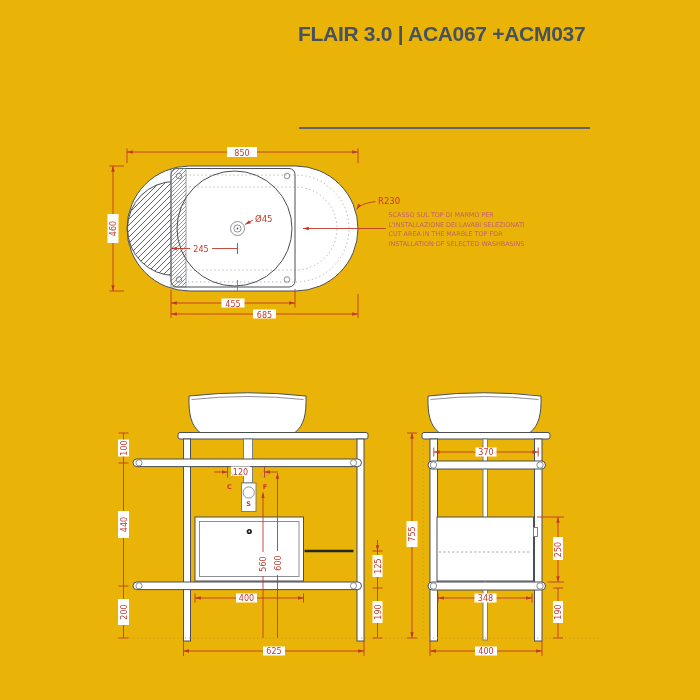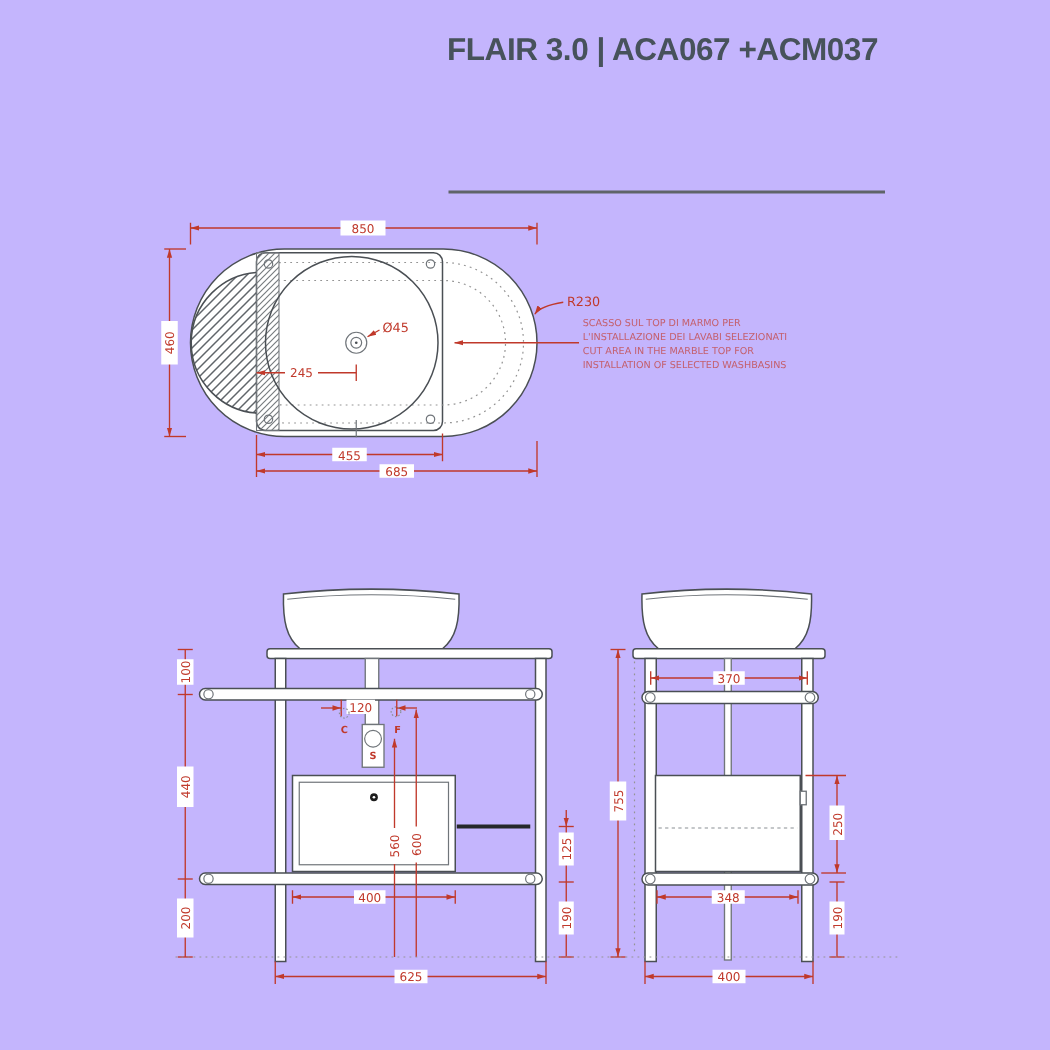--- a/index.html
+++ b/index.html
@@ -1,16 +1,16 @@
 <!DOCTYPE html>
 <html><head>
 <meta charset="utf-8">
 <style>
   html,body{margin:0;padding:0;background:#fff;}
-  .sheet{position:relative;width:700px;height:700px;background:#c4b5fd;overflow:hidden;
+  .sheet{position:relative;width:700px;height:700px;background:#eab308;overflow:hidden;
          font-family:"Liberation Sans",sans-serif;}
   .title{position:absolute;left:298px;top:22px;width:300px;
          font-family:"Liberation Sans",sans-serif;font-weight:bold;font-size:21px;
          letter-spacing:-0.3px;color:#47525b;white-space:nowrap;}
   .rule{position:absolute;left:299px;top:127px;width:291px;height:2px;background:#5f6469;}
   svg{position:absolute;left:0;top:0;}
   .st  {stroke:#4a4f54;stroke-width:1;fill:#fff;}
   .stn {stroke:#4a4f54;stroke-width:1;fill:none;}
   .thin{stroke:#70757a;stroke-width:.8;fill:none;}
   .thinw{stroke:#70757a;stroke-width:.9;fill:#fff;}

